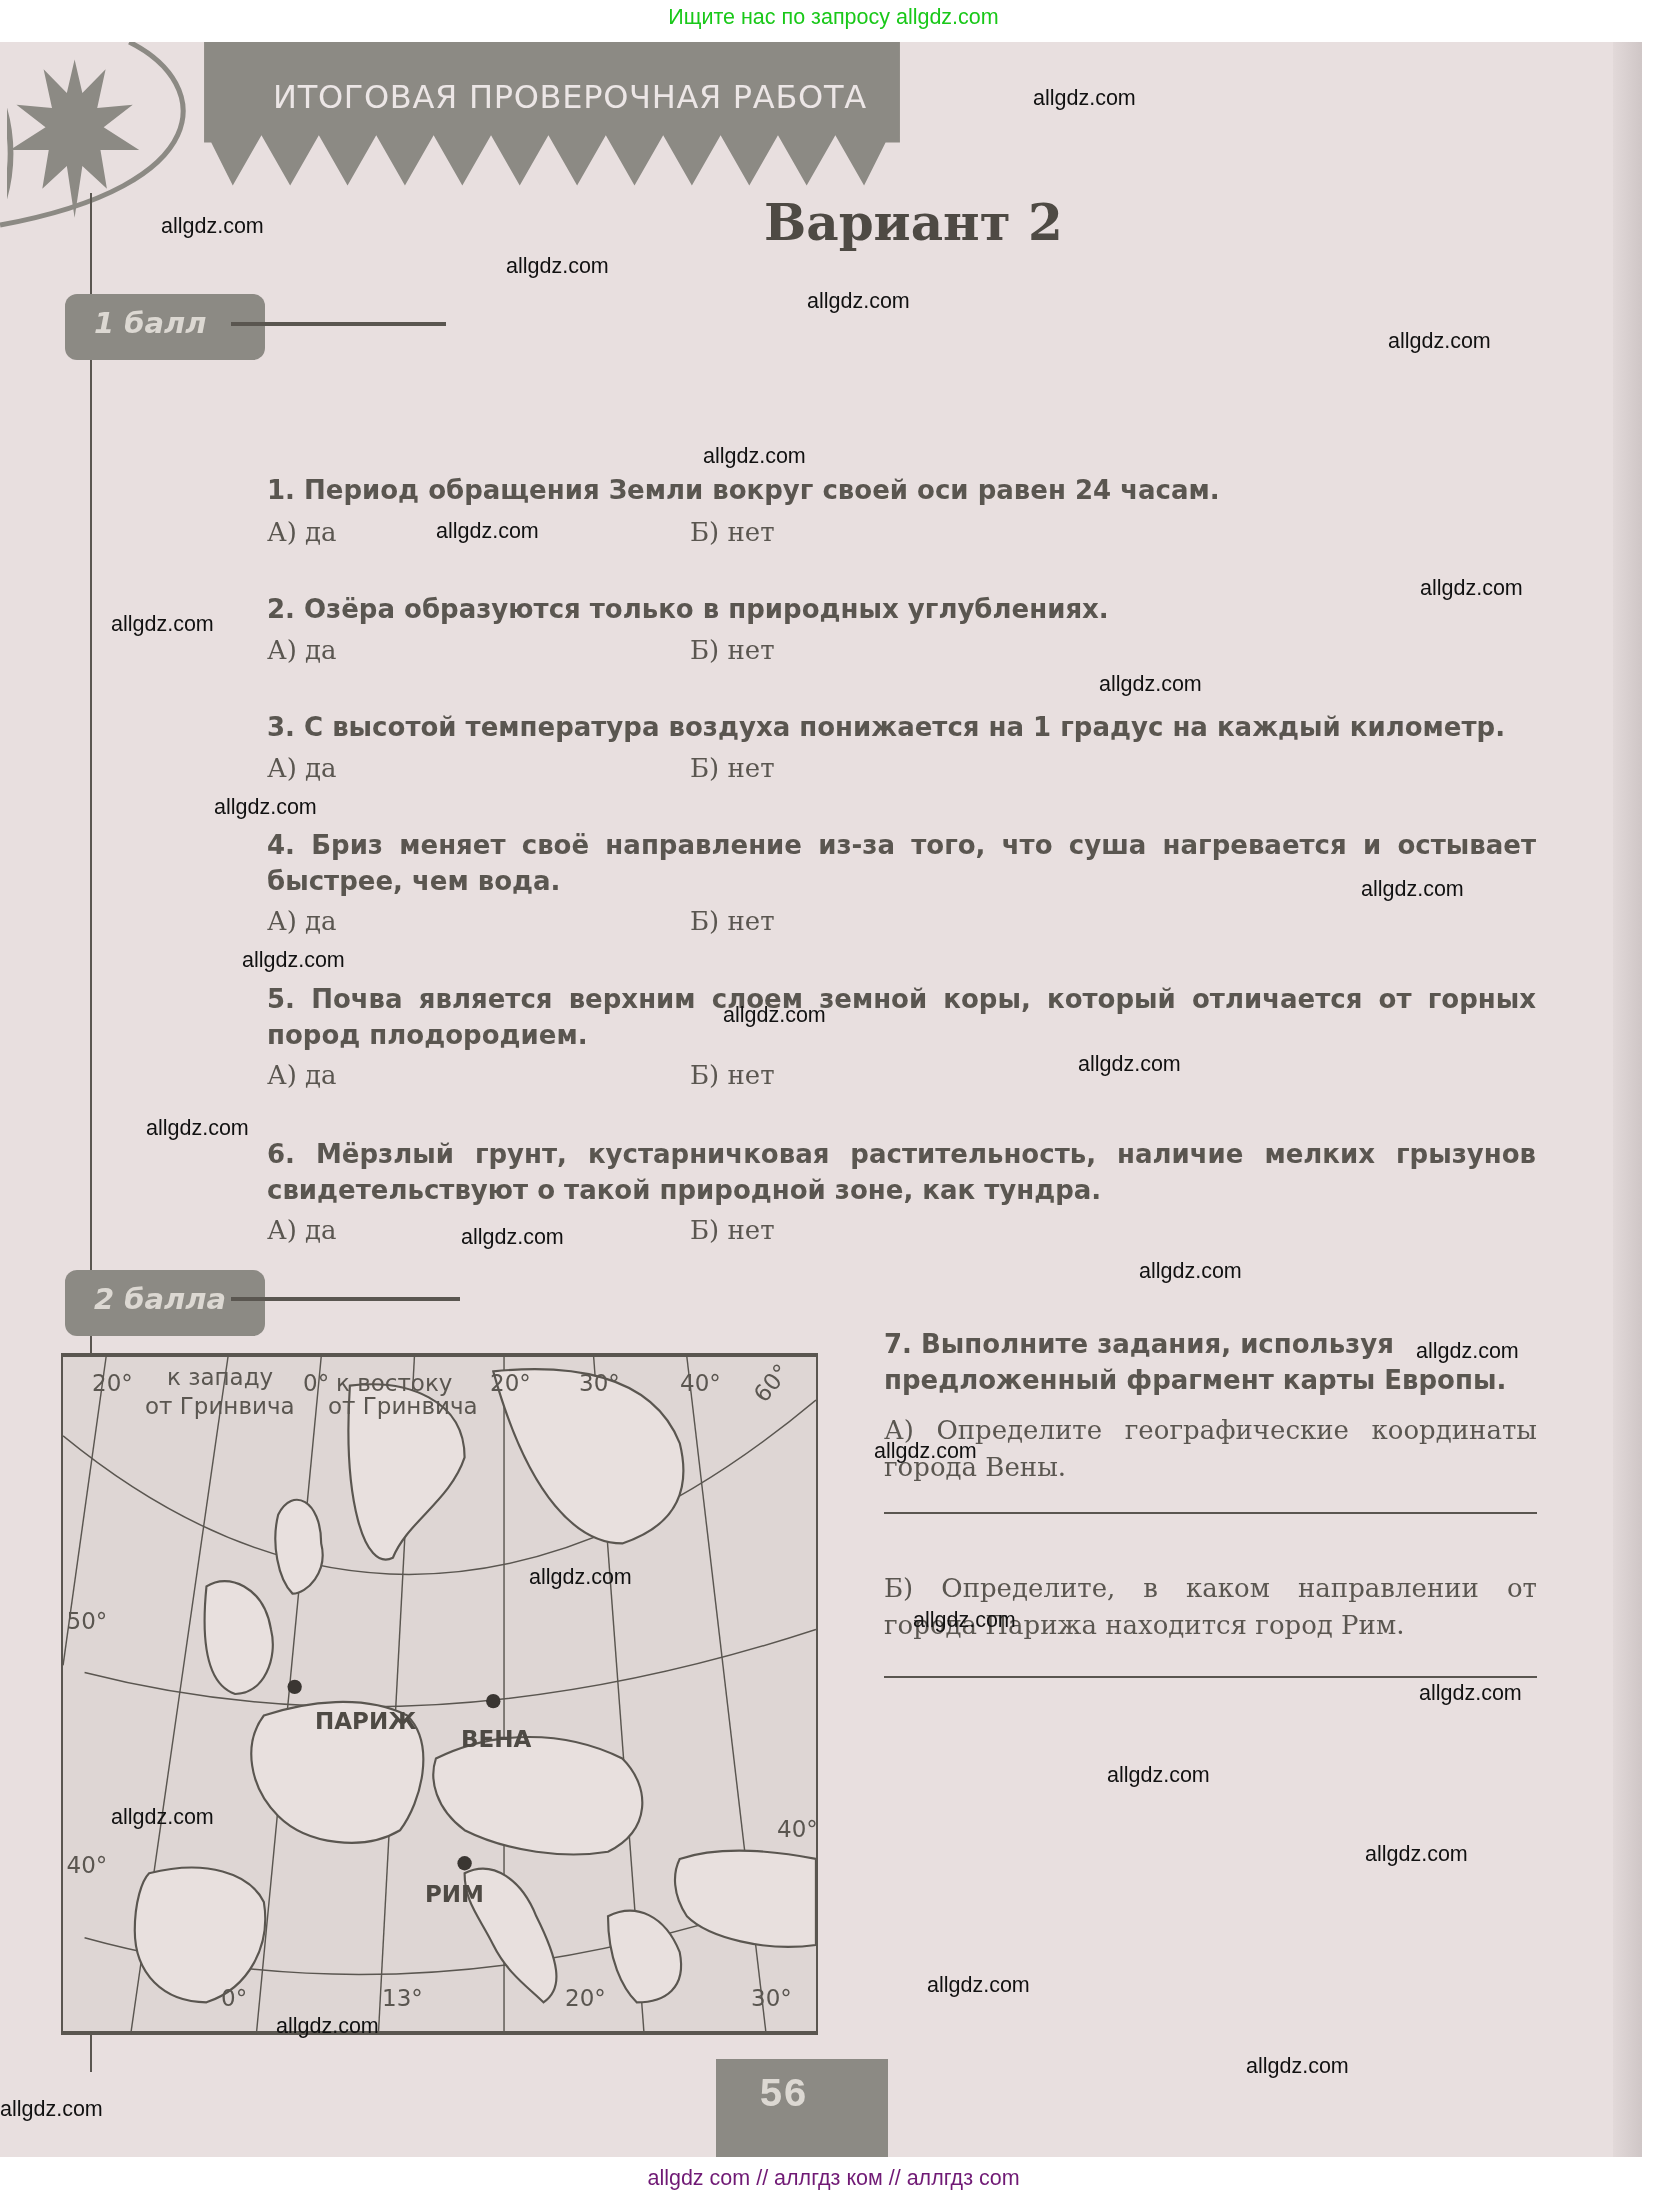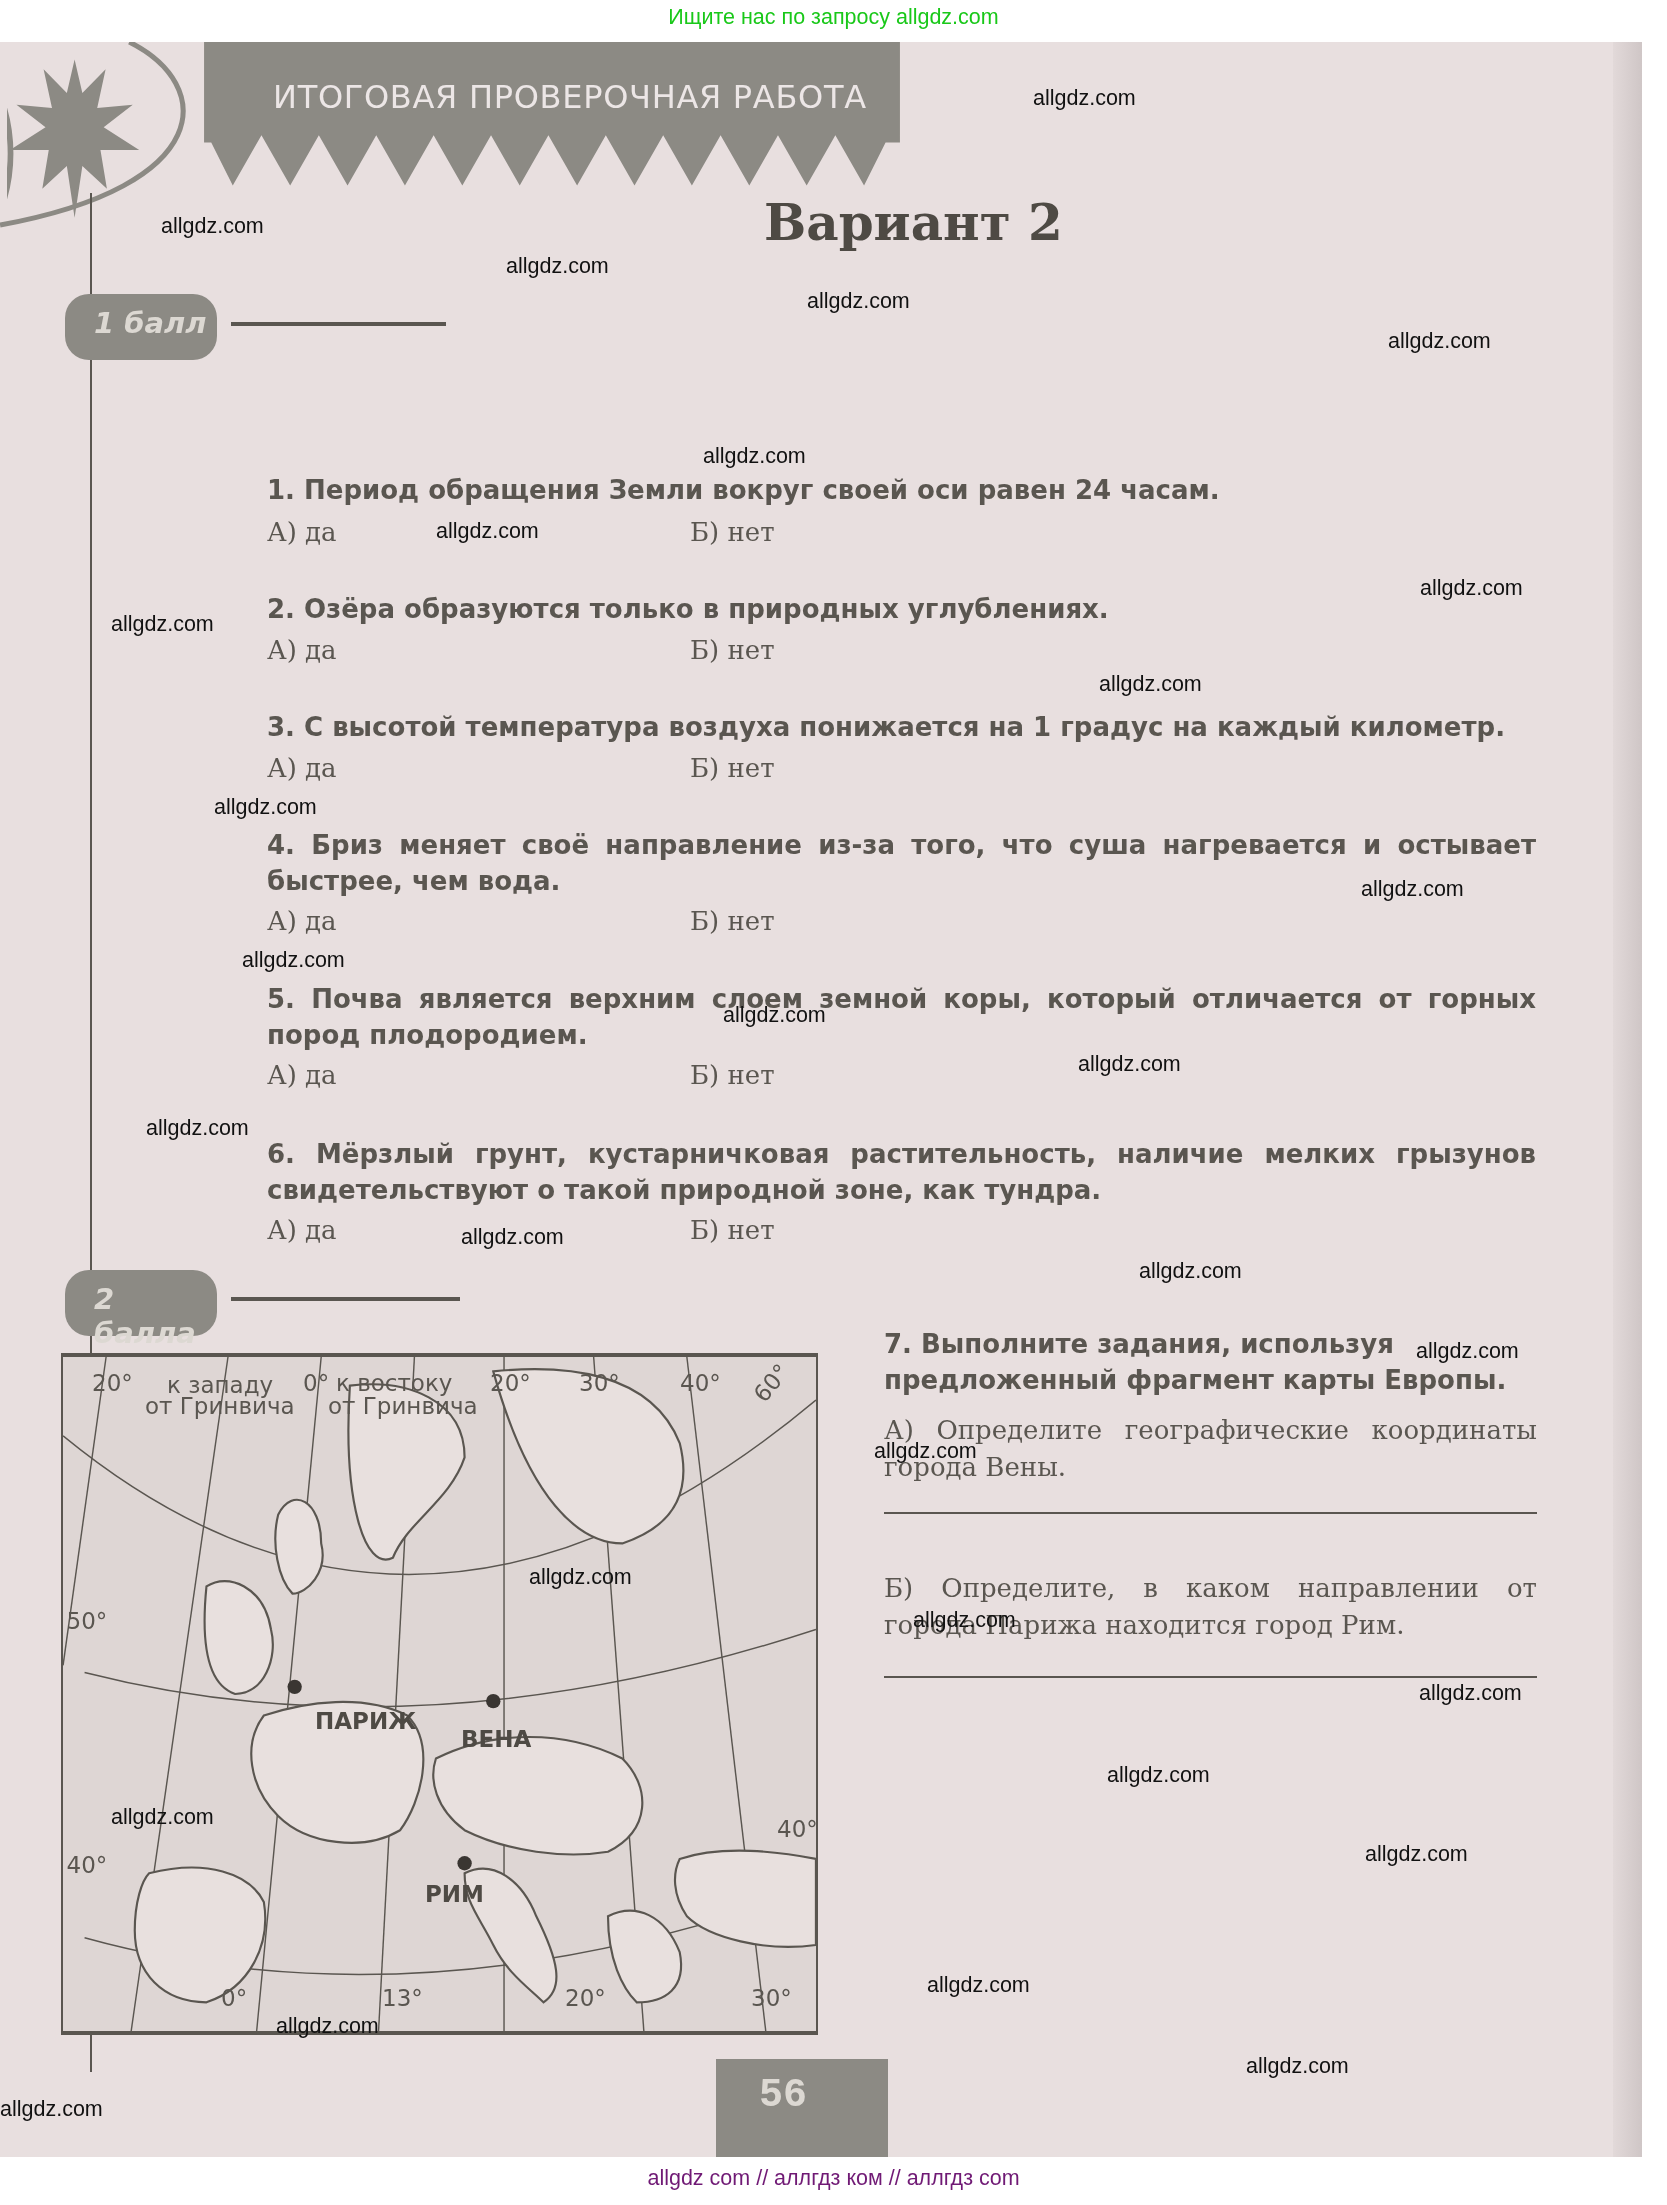--- a/index.html
+++ b/index.html
@@ -8,21 +8,21 @@
   .top-banner span { font-family: "Liberation Sans", sans-serif; font-size: 21.5px; color: #19c819; line-height: 34px; }
   .page { position: absolute; left: 0; top: 42px; width: 1642px; height: 2116px; background: #e8dfdf; }
   .page-shadow { position: absolute; right: 0; top: 0; width: 29px; height: 100%; background: linear-gradient(to right, #e2d9d9, #cfc6c6); }
   .bottom-banner { position: absolute; left: 0; top: 2157px; width: 1667px; height: 48px; background: #fff; text-align: center; }
   .bottom-banner span { font-family: "Liberation Sans", sans-serif; font-size: 21.5px; color: #701a75; line-height: 43px; }
   .header-ribbon { position: absolute; left: 204px; top: 0; width: 696px; height: 165px; }
   .header-title { position: absolute; left: 273px; top: 36px; font-family: "DejaVu Sans", sans-serif; font-size: 32px; color: #ece6e6; letter-spacing: 0.7px; }
   .star { position: absolute; left: 7.2px; top: 10.8px; width: 151px; height: 201px; }
   .variant { position: absolute; left: 764px; top: 151px; font-family: "DejaVu Serif", serif; font-weight: bold; font-size: 50px; color: #4e4a44; }
   .vline { position: absolute; left: 90px; top: 151px; width: 2.2px; height: 1879px; background: #5a5650; }
-  .badge { position: absolute; left: 65px; width: 152px; height: 66px; background: #8c8a84; border-radius: 24px; }
+  .badge { position: absolute; left: 65px; width: 200px; height: 66px; background: #8c8a84; border-radius: 12px; }
   .badge span { position: absolute; left: 29px; top: 11.5px; font-family: "DejaVu Sans", sans-serif; font-style: italic; font-weight: bold; font-size: 29px; color: #dcd8d2; }
   .badge-line { position: absolute; height: 3.6px; background: #5a5650; }
   .text { position: absolute; color: #5a5650; }
   .instr { left: 267px; top: 313px; width: 1269px; font-family: "DejaVu Sans", sans-serif; font-style: italic; font-weight: bold; font-size: 26.5px; line-height: 36px; text-align: justify; }
   .q { left: 267px; width: 1269px; font-family: "DejaVu Sans", sans-serif; font-weight: bold; font-size: 26px; line-height: 36px; text-align: justify; }
   .opt { font-family: "DejaVu Serif", serif; font-size: 26px; }
   .map { position: absolute; left: 61px; top: 1311px; width: 753px; height: 674px; border-top: 4.3px solid #5a5650; border-bottom: 4.3px solid #5a5650; border-left: 2.2px solid #5a5650; border-right: 2.2px solid #5a5650; background: #ded6d4; overflow: hidden; }
   .map-label { position: absolute; font-family: "DejaVu Sans", sans-serif; font-size: 23px; color: #5a5650; }
   .city-label { position: absolute; font-family: "DejaVu Sans", sans-serif; font-weight: bold; font-size: 23px; color: #4e4a44; }
   .task7 { left: 884px; top: 1284px; width: 653px; font-family: "DejaVu Sans", sans-serif; font-weight: bold; font-size: 26px; line-height: 36px; }
@@ -122,21 +122,21 @@
         <path d="M760 780 C800 760 840 780 860 830 C870 880 840 900 800 900 C780 880 760 840 760 780 Z"></path>
         <path d="M860 700 C920 680 1000 690 1050 700 L1050 820 C980 830 900 810 870 780 C850 750 850 720 860 700 Z"></path>
       </g>
 
       <circle cx="323" cy="460" r="10" fill="#3a3632"></circle>
       <circle cx="600" cy="480" r="10" fill="#3a3632"></circle>
       <circle cx="560" cy="706" r="10" fill="#3a3632"></circle>
     </svg>
 
     <div class="map-label" style="left:29px;top:13px">20°</div>
-    <div class="map-label" style="left:104px;top:15px">к западу</div>
+    <div class="map-label" style="left:104px;top:7px">к западу</div>
     <div class="map-label" style="left:82px;top:36px">от Гринвича</div>
     <div class="map-label" style="left:240px;top:13px">0°</div>
     <div class="map-label" style="left:273px;top:13px">к востоку</div>
     <div class="map-label" style="left:265px;top:36px">от Гринвича</div>
     <div class="map-label" style="left:427px;top:13px">20°</div>
     <div class="map-label" style="left:516px;top:13px">30°</div>
     <div class="map-label" style="left:617px;top:13px">40°</div>
     <div class="map-label" style="left:688px;top:13px;transform:rotate(-50deg)">60°</div>
 
     <div class="map-label" style="left:3.6px;top:251px">50°</div>

